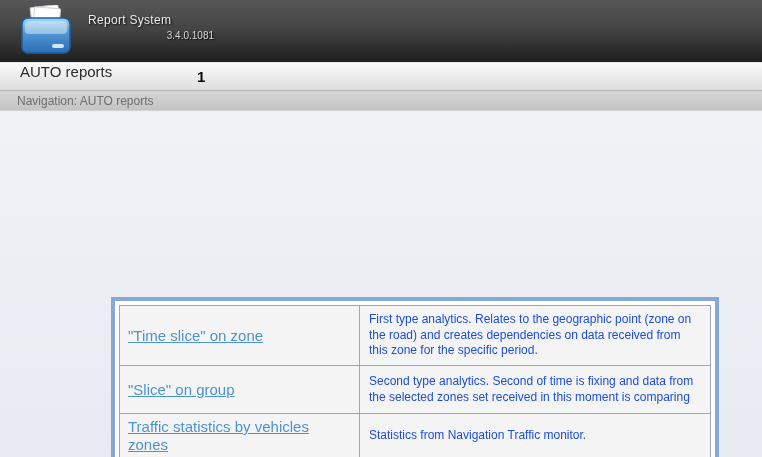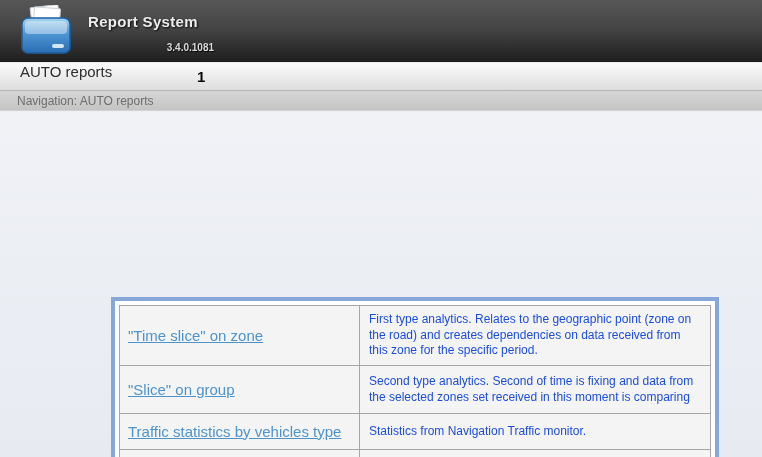--- a/index.html
+++ b/index.html
@@ -12,27 +12,27 @@
 
   
   .header {
     height:62px;
     background:linear-gradient(#575757, #454545 45%, #1e1e1e);
     position:relative;
   }
   .app-icon { position:absolute; left:18px; top:5px; width:56px; height:52px; }
   .title-block { position:absolute; left:88px; top:13px; width:126px; }
   .app-title {
-    font-size:15px; font-weight:700; color:#ececec;
+    font-size:12px; font-weight:400; color:#ececec;
     letter-spacing:0.3px; text-shadow:1px 1px 2px rgba(0,0,0,0.85);
     white-space:nowrap;
   }
   .app-version {
-    font-size:10px; font-weight:700; color:#d8d8d8;
-    text-align:right; margin-top:12px;
+    font-size:10px; font-weight:400; color:#d8d8d8;
+    text-align:right; margin-top:3px;
     text-shadow:1px 1px 1px rgba(0,0,0,0.8);
   }
 
   
   .menubar {
     height:29px;
     background:linear-gradient(#fbfbfb, #e9e9e9 60%, #dedede);
     border-top:1px solid #e8e8e8;
     border-bottom:1px solid #b3b3b3;
     position:relative;
@@ -137,21 +137,21 @@
           <td class="desc-cell">First type analytics. Relates to the geographic point (zone on the road) and creates dependencies on data received from this zone for the specific period.</td>
         </tr>
         <tr class="r2">
           <td class="link-cell">
             <a href="#">"Slice" on group</a>
           </td>
           <td class="desc-cell">Second type analytics. Second of time is fixing and data from the selected zones set received in this moment is comparing</td>
         </tr>
         <tr class="r3">
           <td class="link-cell">
-            <a href="#">Traffic statistics by vehicles type</a>
+            <a href="#">Traffic statistics by vehicles zones</a>
           </td>
           <td class="desc-cell">Statistics from Navigation Traffic monitor.</td>
         </tr>
         <tr class="r4">
           <td class="link-cell">
             <a href="#">Traffic statistics by vehicles groups</a>
           </td>
           <td class="desc-cell">Statistics from Intellect Traffic monitor with grouping by vehicles type.</td>
         </tr>
 

